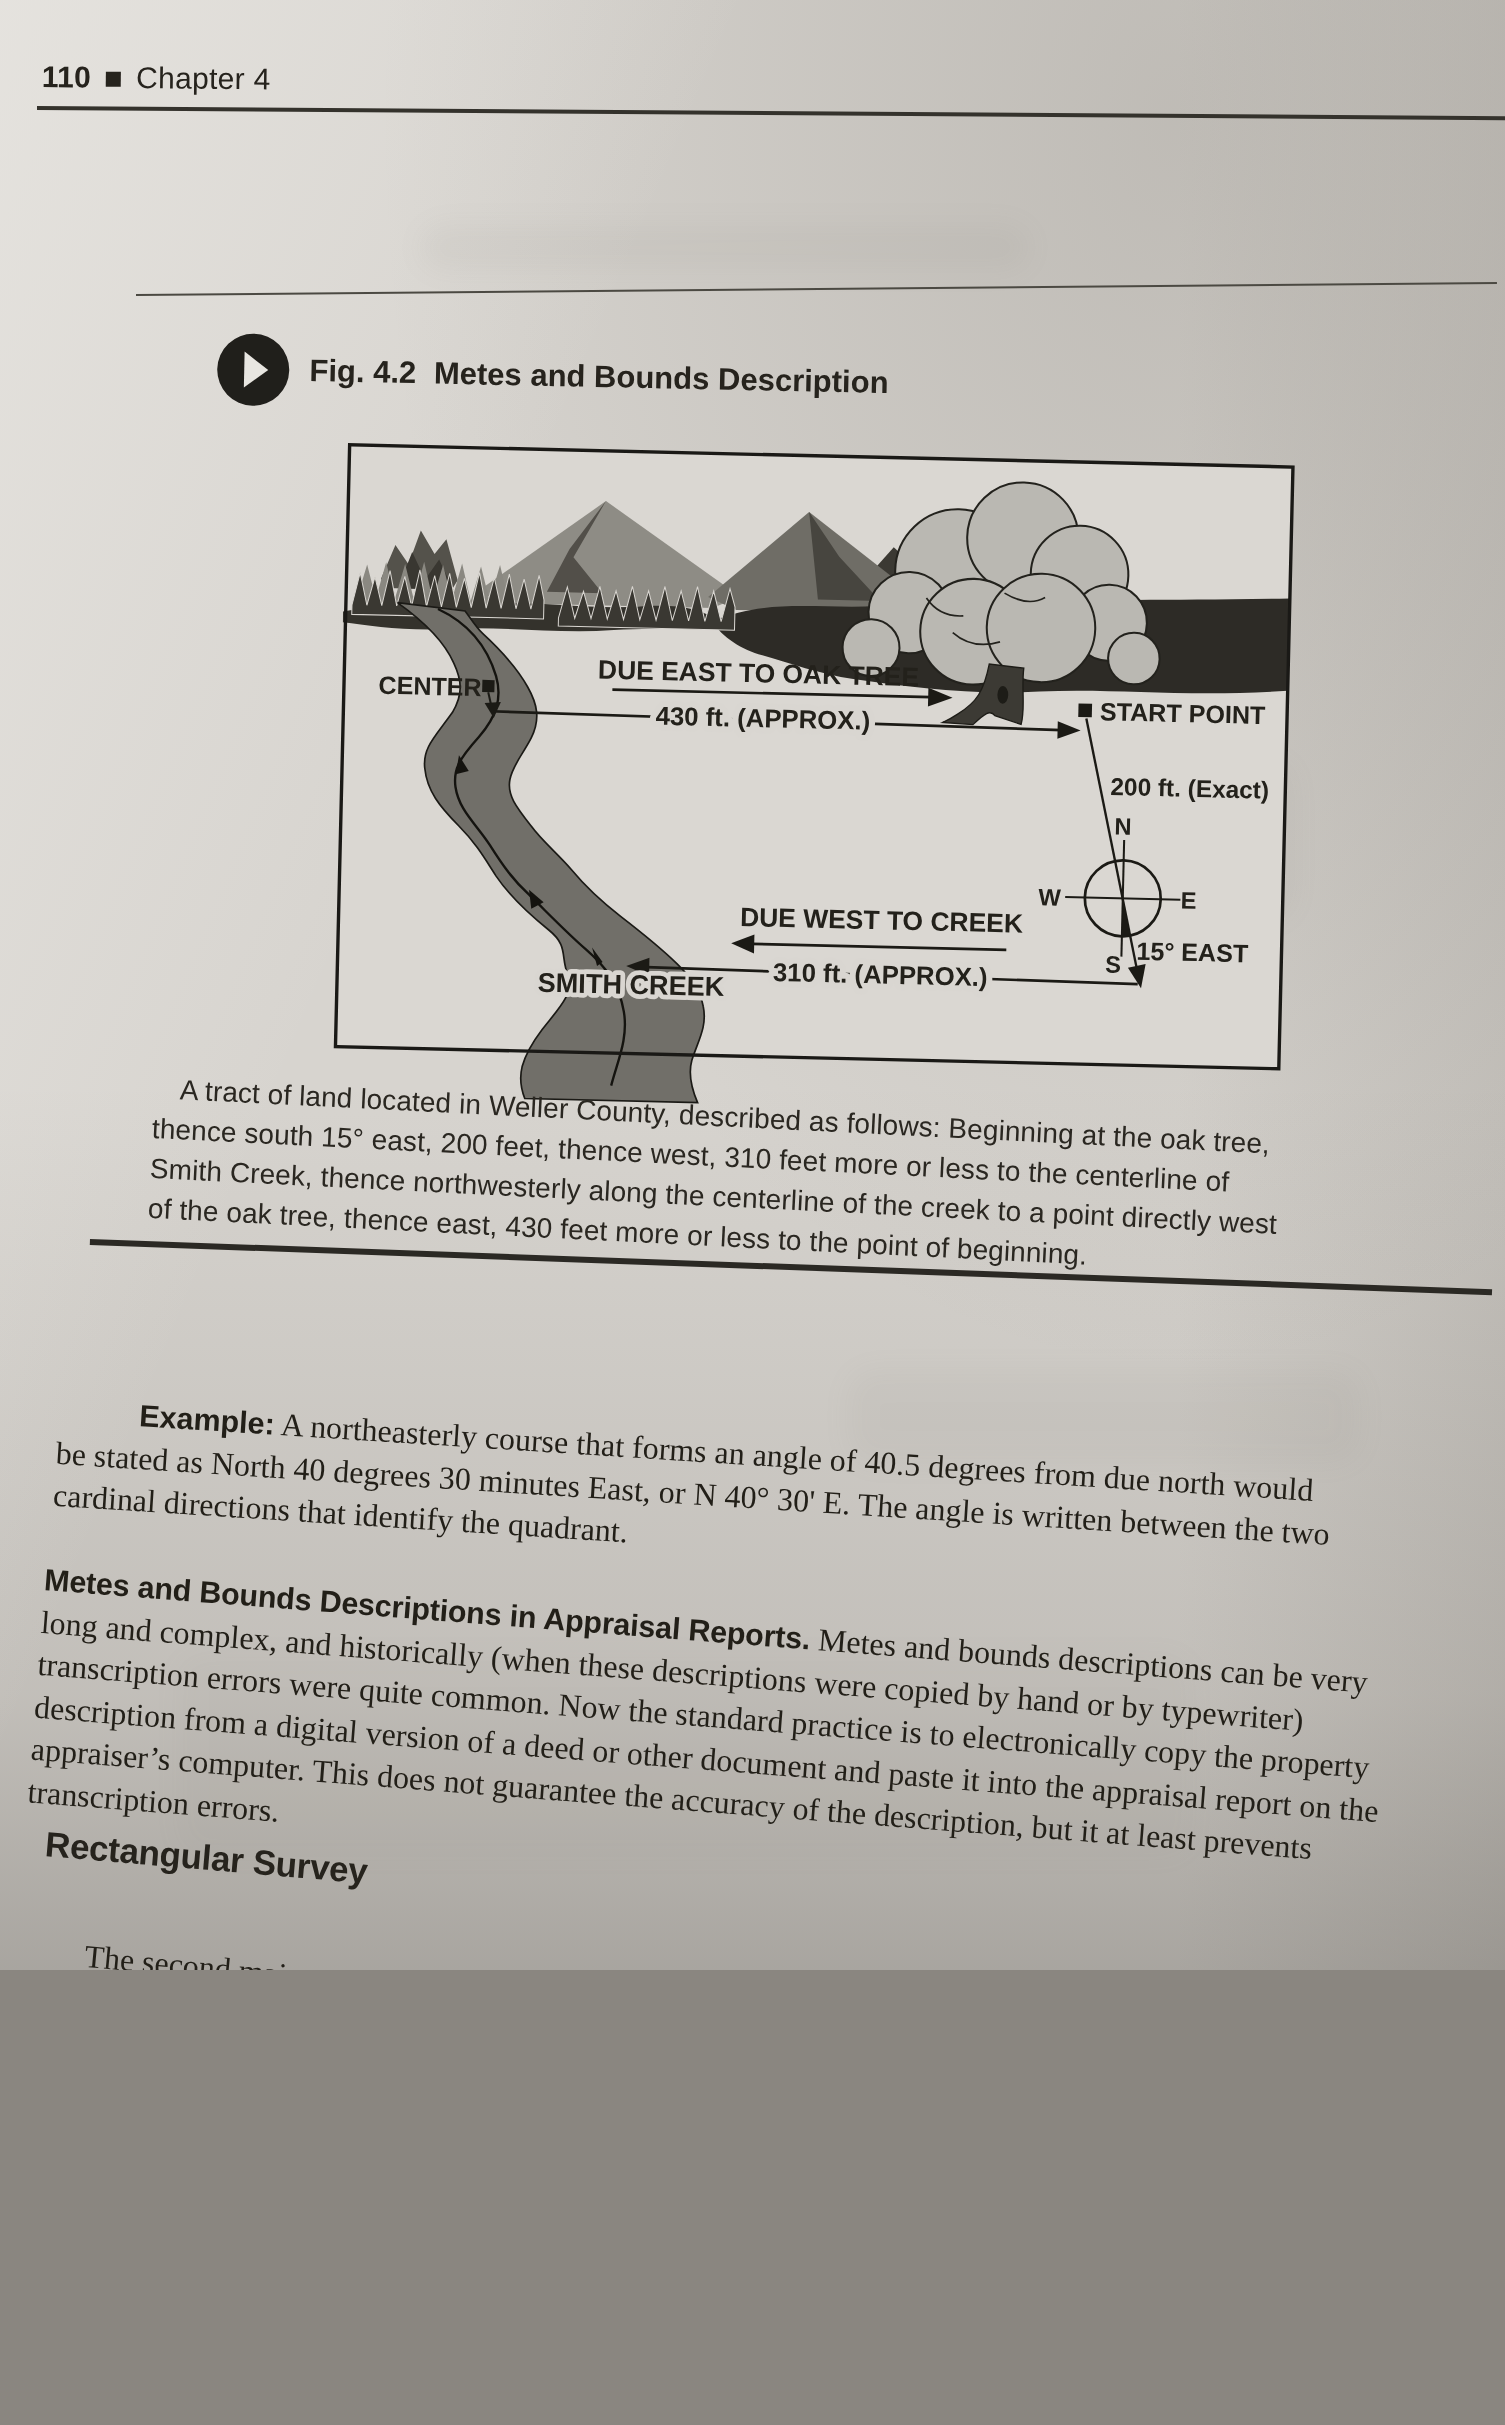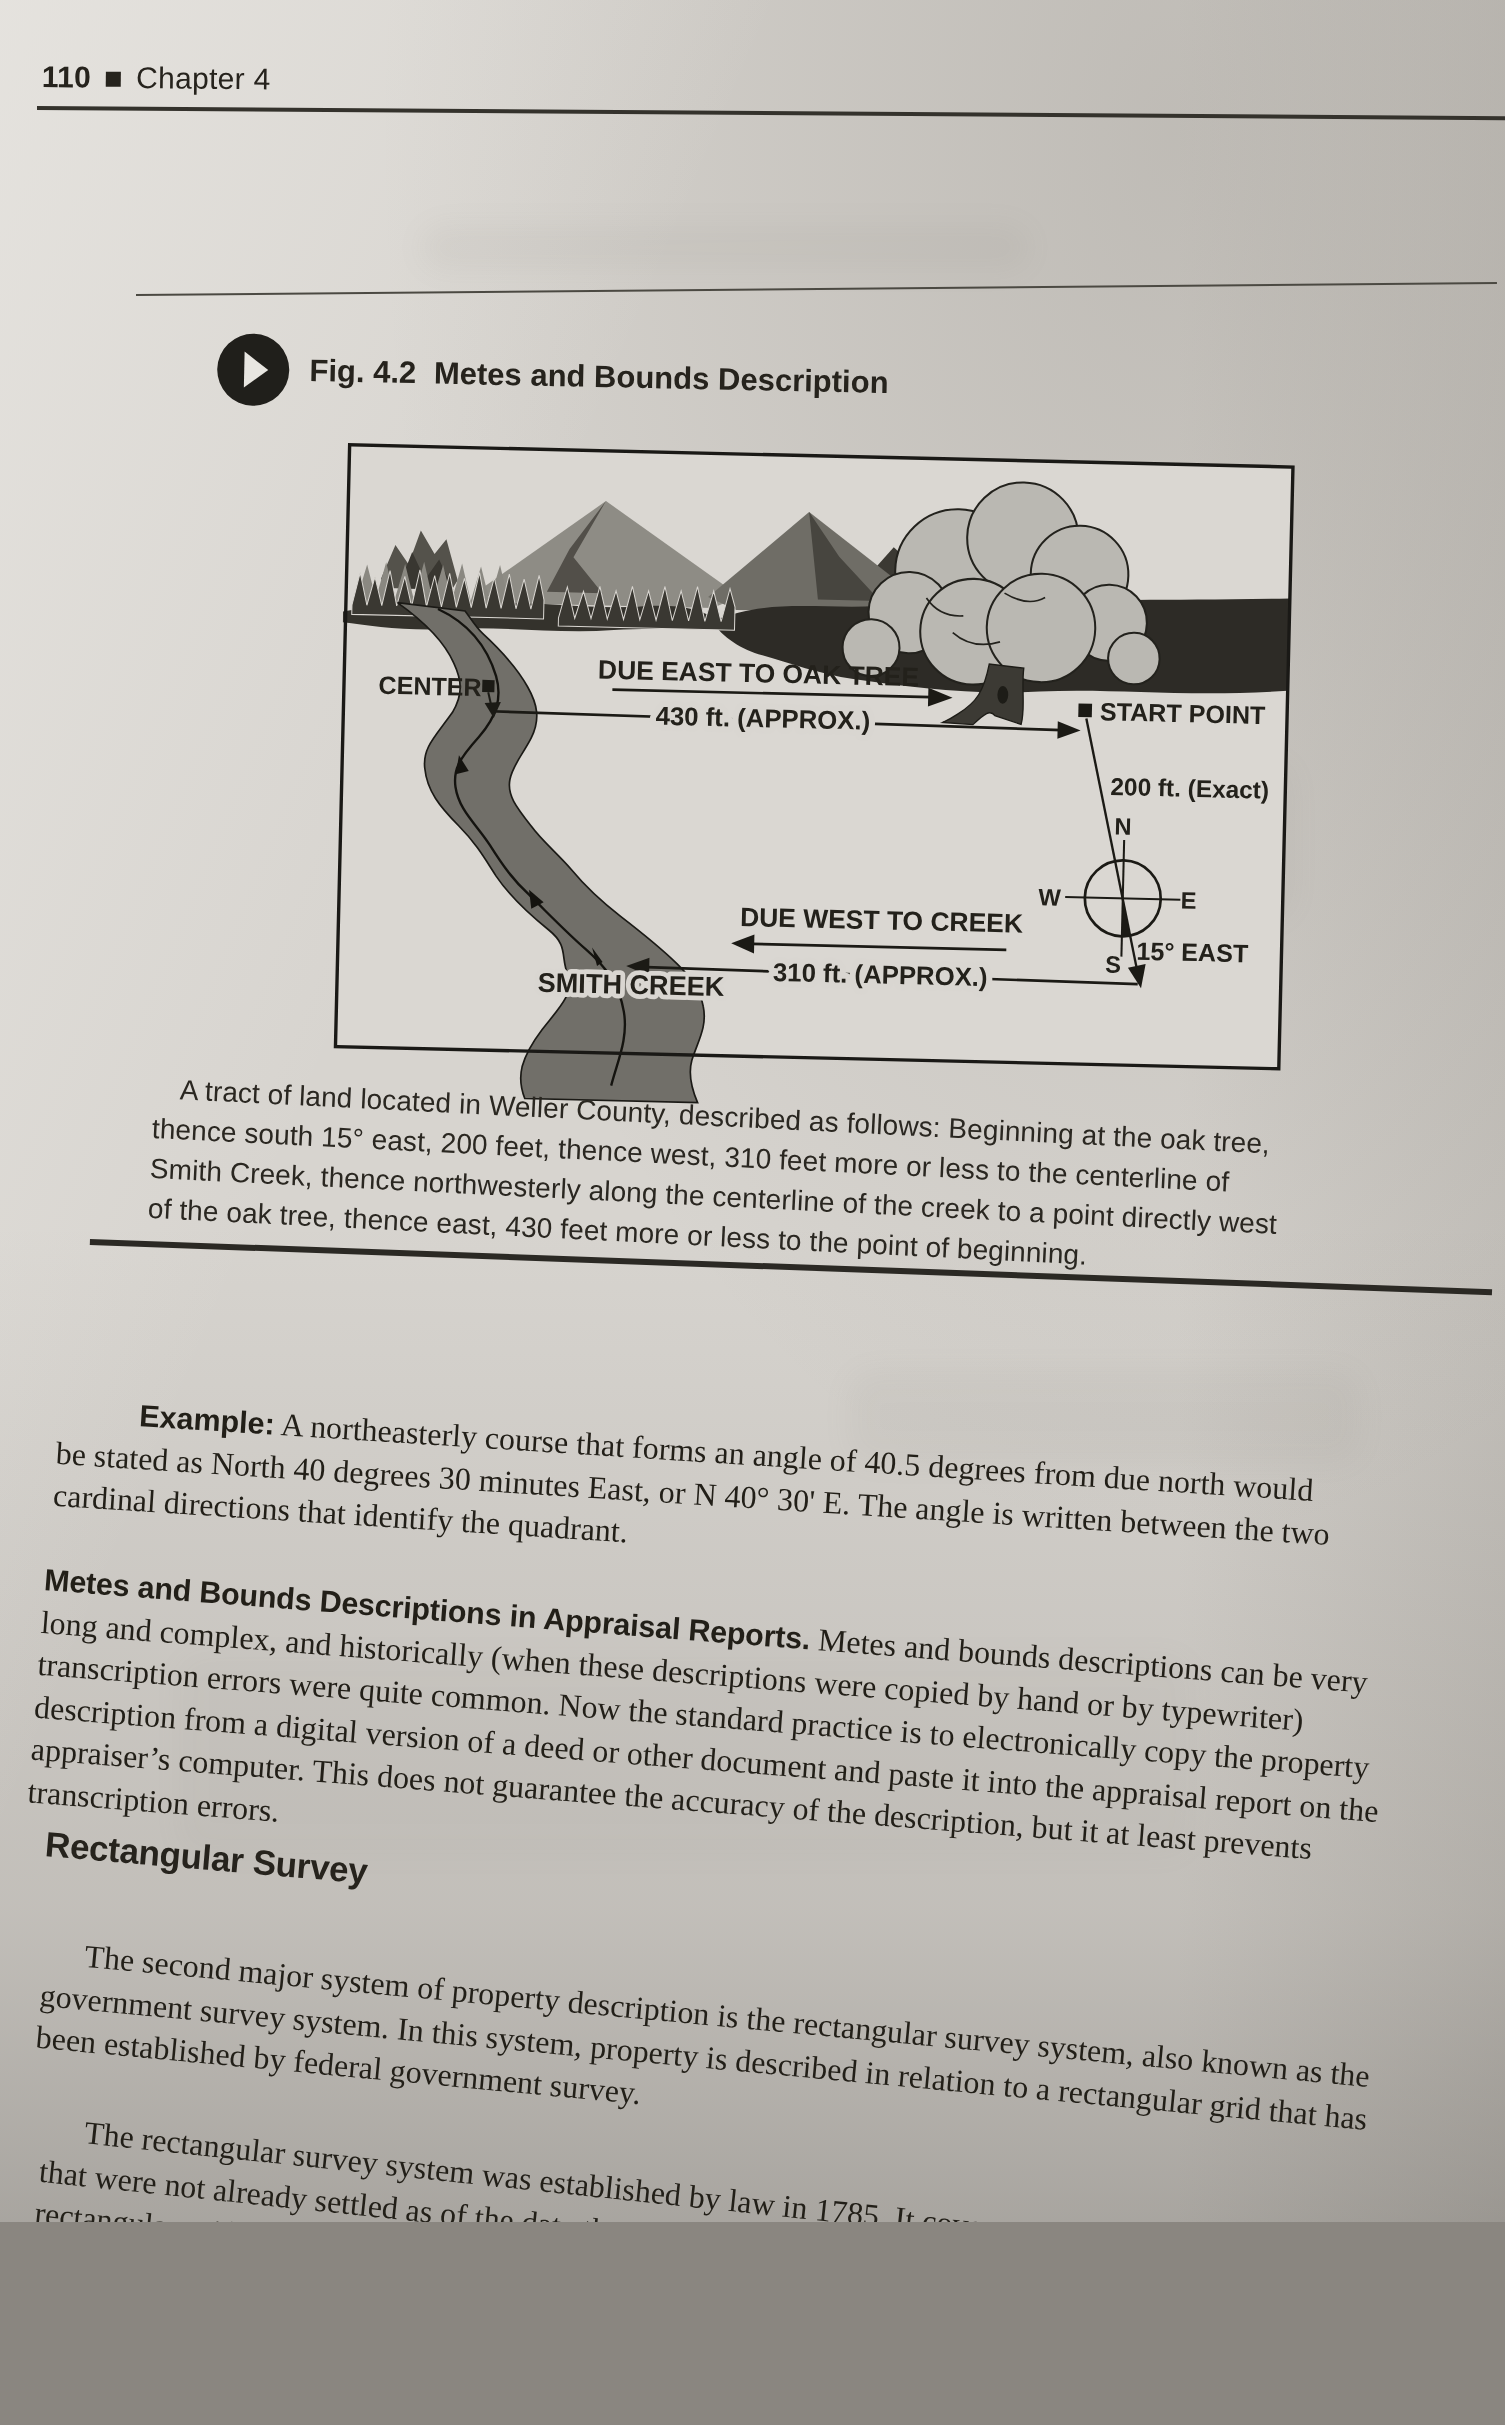--- a/index.html
+++ b/index.html
@@ -1,17 +1,17 @@
 <!DOCTYPE html>
 <html style="font-size:11px"><head>
 <meta charset="utf-8">
 <style>
   html,body{margin:0;padding:0;background:#8a8680;}
   .page{
-    position:relative; width:1506px; height:2222px; overflow:hidden;
+    position:relative; width:1506px; height:1970px; overflow:hidden;
     background:
       linear-gradient(113deg, rgba(240,238,234,0.55) 0%, rgba(240,238,234,0) 32%),
       radial-gradient(ellipse at 78% 6%, rgba(105,100,92,0.22), rgba(0,0,0,0) 48%),
       linear-gradient(to bottom, rgba(0,0,0,0) 55%, rgba(84,79,72,0.16) 86%, rgba(60,56,50,0.30) 100%),
       linear-gradient(to right, rgba(0,0,0,0) 78%, rgba(92,87,79,0.16) 100%),
       #d7d4cf;
     font-family:"Liberation Sans", sans-serif;
     color:#26231d;
   }
   .abs{position:absolute; transform-origin:0 0;}

